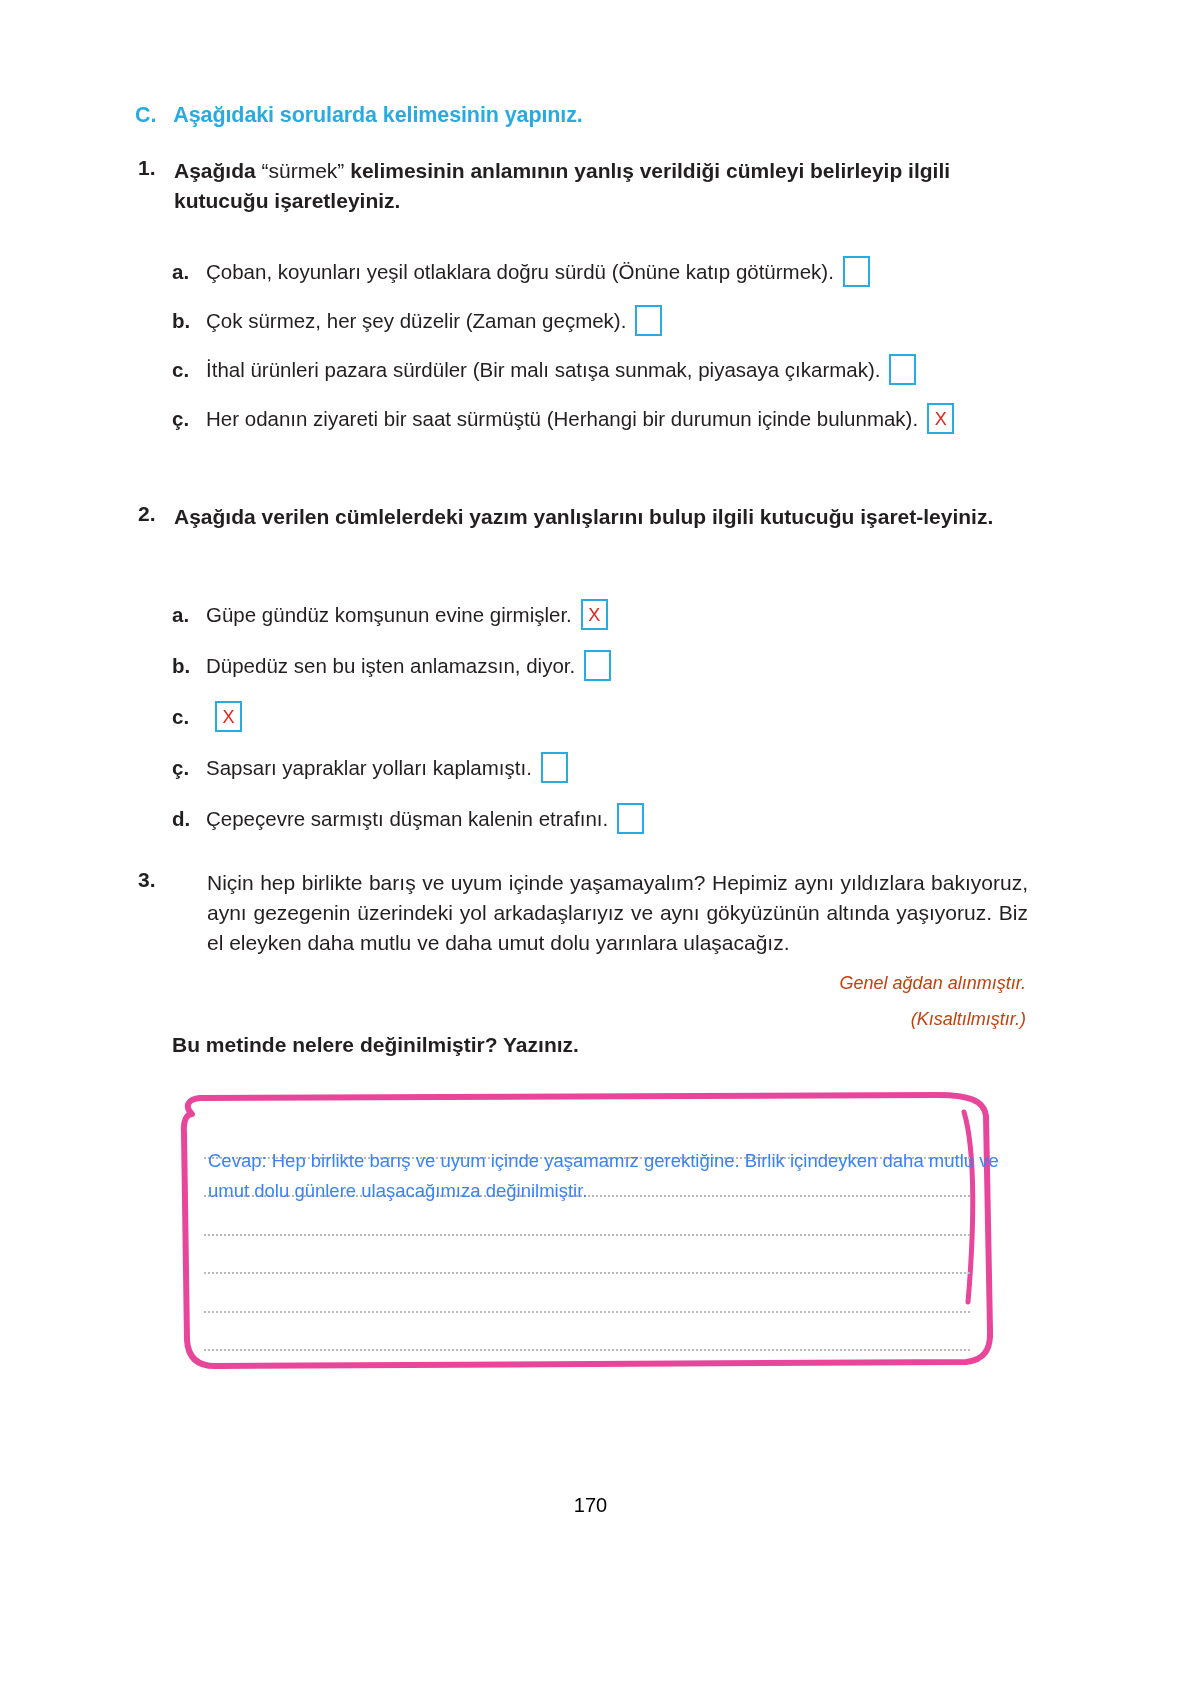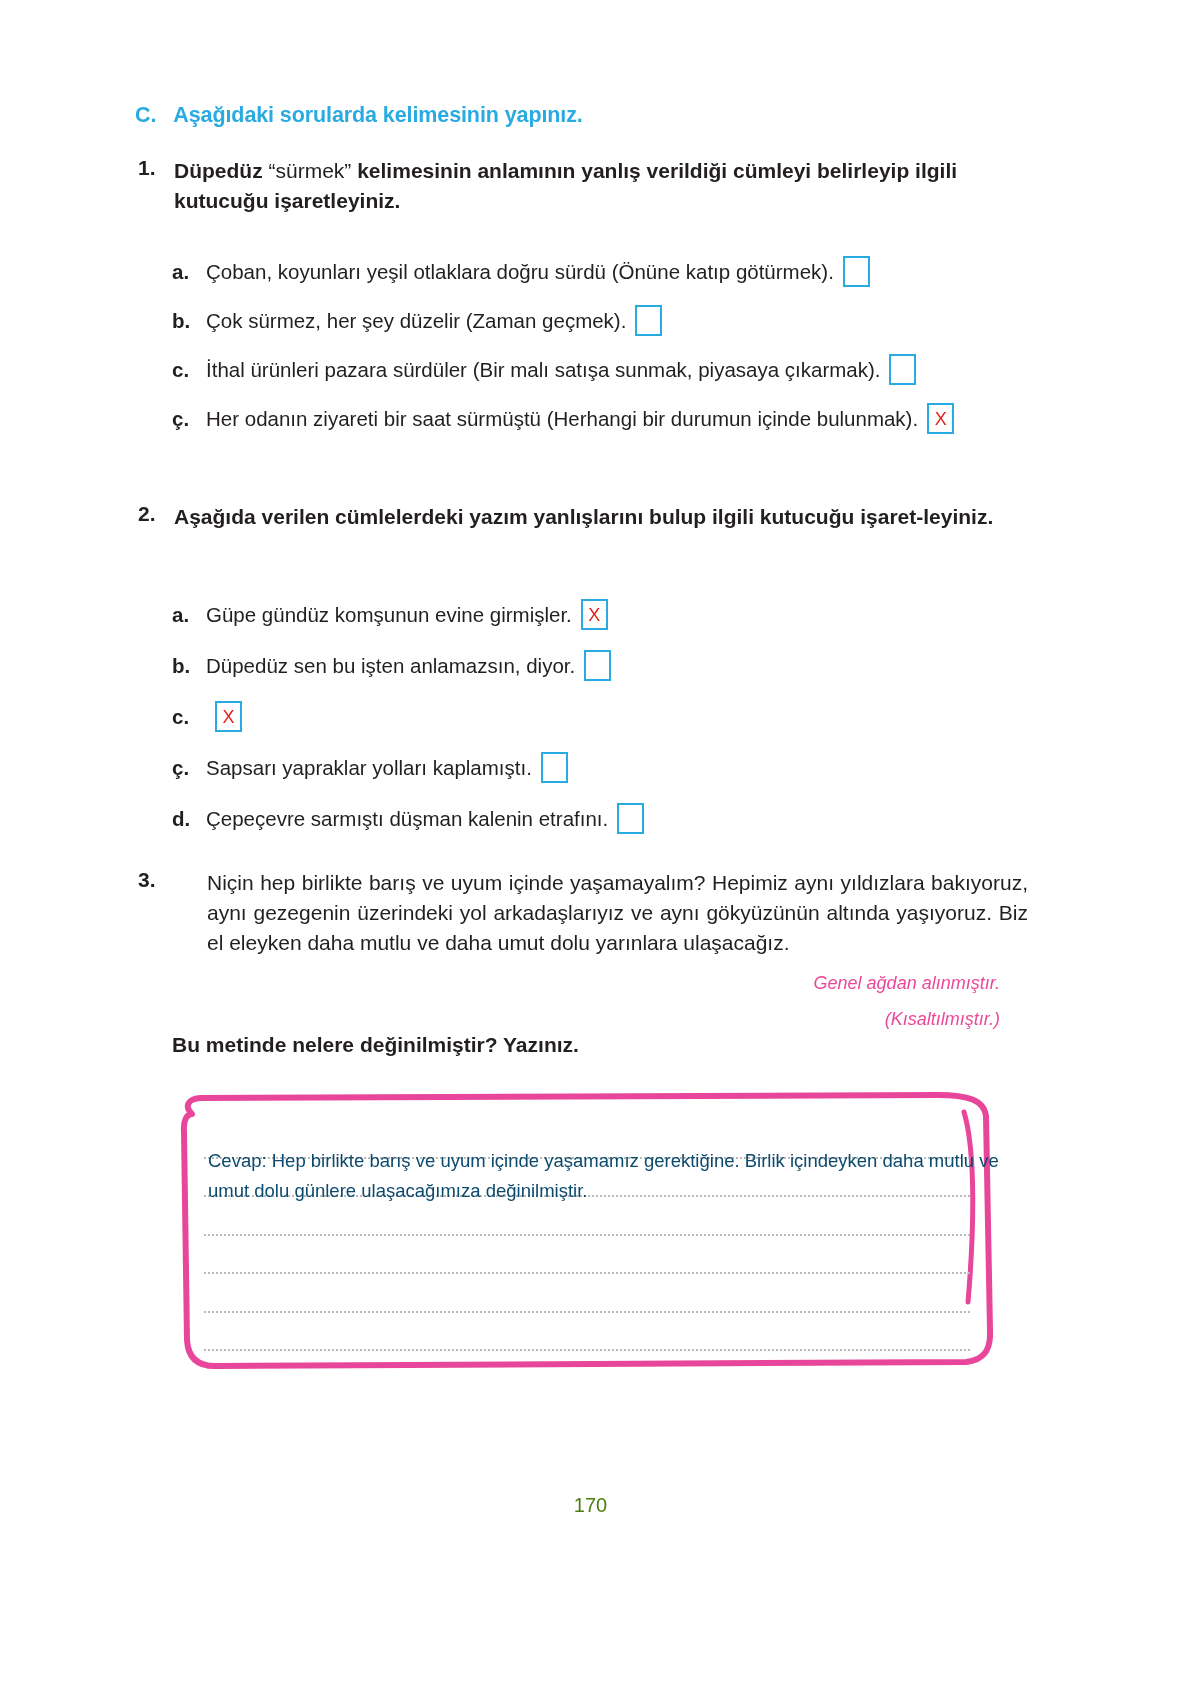--- a/index.html
+++ b/index.html
@@ -102,24 +102,24 @@
 
   #opts1 { left: 172px; top: 247px; }
   #opts1 .opt { height: 49px; }
 
   #opts2 { left: 172px; top: 589px; }
   #opts2 .opt { height: 51px; }
 
   
   .attrib {
     position: absolute;
-    right: 181px;
+    right: 155px;
     font-style: italic;
     font-size: 18px;
-    color: #ec4899;
+    color: #c2410c;
     text-align: right;
   }
   #attrib1 { top: 973px; }
   #attrib2 { top: 1009px; }
 
   
   #write-prompt {
     position: absolute;
     left: 172px; top: 1033px;
     font-weight: bold;
@@ -143,48 +143,48 @@
     height: 230px;
   }
   #answer-box .dline {
     border-bottom: 2.2px dotted #b9b9b9;
     height: 38.5px;
   }
   .ans-overlay {
     position: absolute;
     left: 208px; top: 1146px;
     width: 810px;
-    color: #0c4a6e;
+    color: #3b82f6;
     font-size: 18.5px;
     line-height: 1.62;
   }
 
   
   #page-num {
     position: absolute;
     left: 0; right: 0;
     top: 1494px;
     text-align: center;
     font-size: 20px;
-    color: #4d7c0f;
+    color: #000000;
   }
 </style>
 </head>
 <body>
 
 <div class="page">
 
   <div class="section-head">
     <span class="letter">C.</span>
     <span>Aşağıdaki sorularda kelimesinin yapınız.</span>
   </div>
 
   <div class="q" id="q1">
     <span class="num">1.</span>
-    <span class="body"><span>Düpedüz </span><span class="reg">“sürmek”</span><span> kelimesinin anlamının yanlış verildiği cümleyi belirleyip ilgili kutucuğu işaretleyiniz.</span></span>
+    <span class="body"><span>Aşağıda </span><span class="reg">“sürmek”</span><span> kelimesinin anlamının yanlış verildiği cümleyi belirleyip ilgili kutucuğu işaretleyiniz.</span></span>
   </div>
 
   <div class="opt-list" id="opts1">
     <div class="opt">
       <span class="mark">a.</span>
       <span class="txt">Çoban, koyunları yeşil otlaklara doğru sürdü (Önüne katıp götürmek).</span>
       <span class="cbox">
           <span class="x"></span>
         </span>
     </div>

